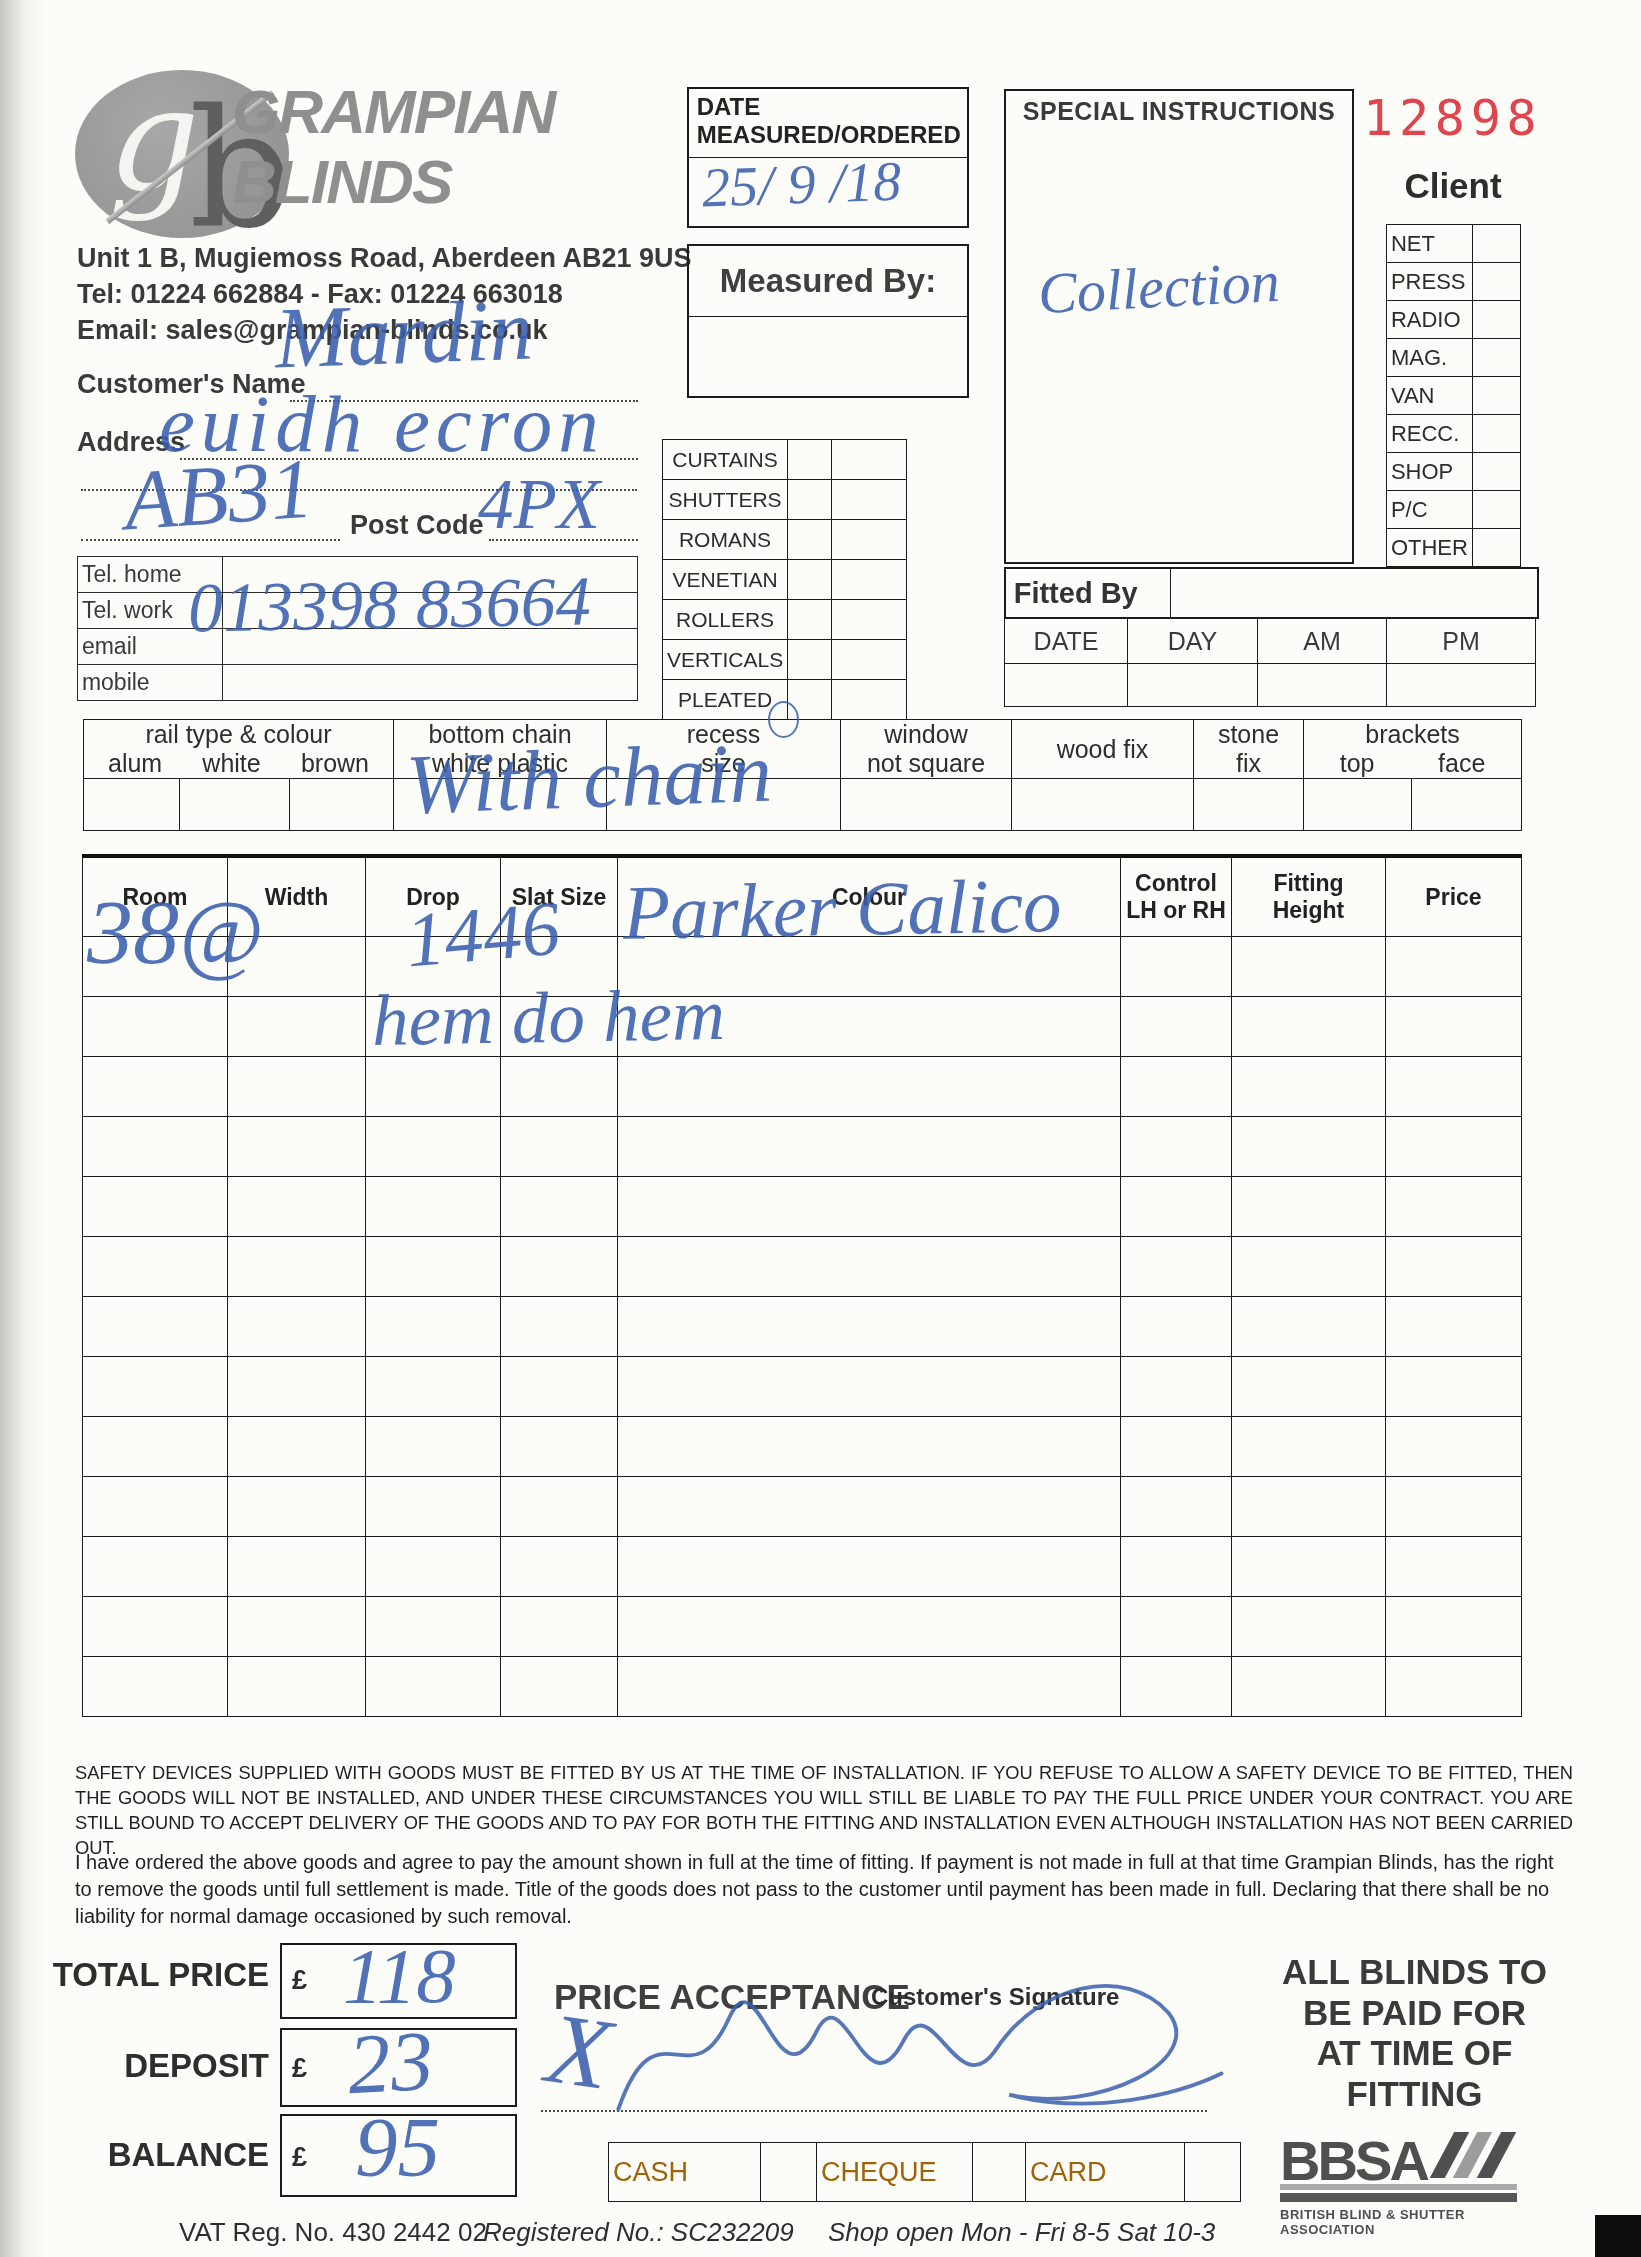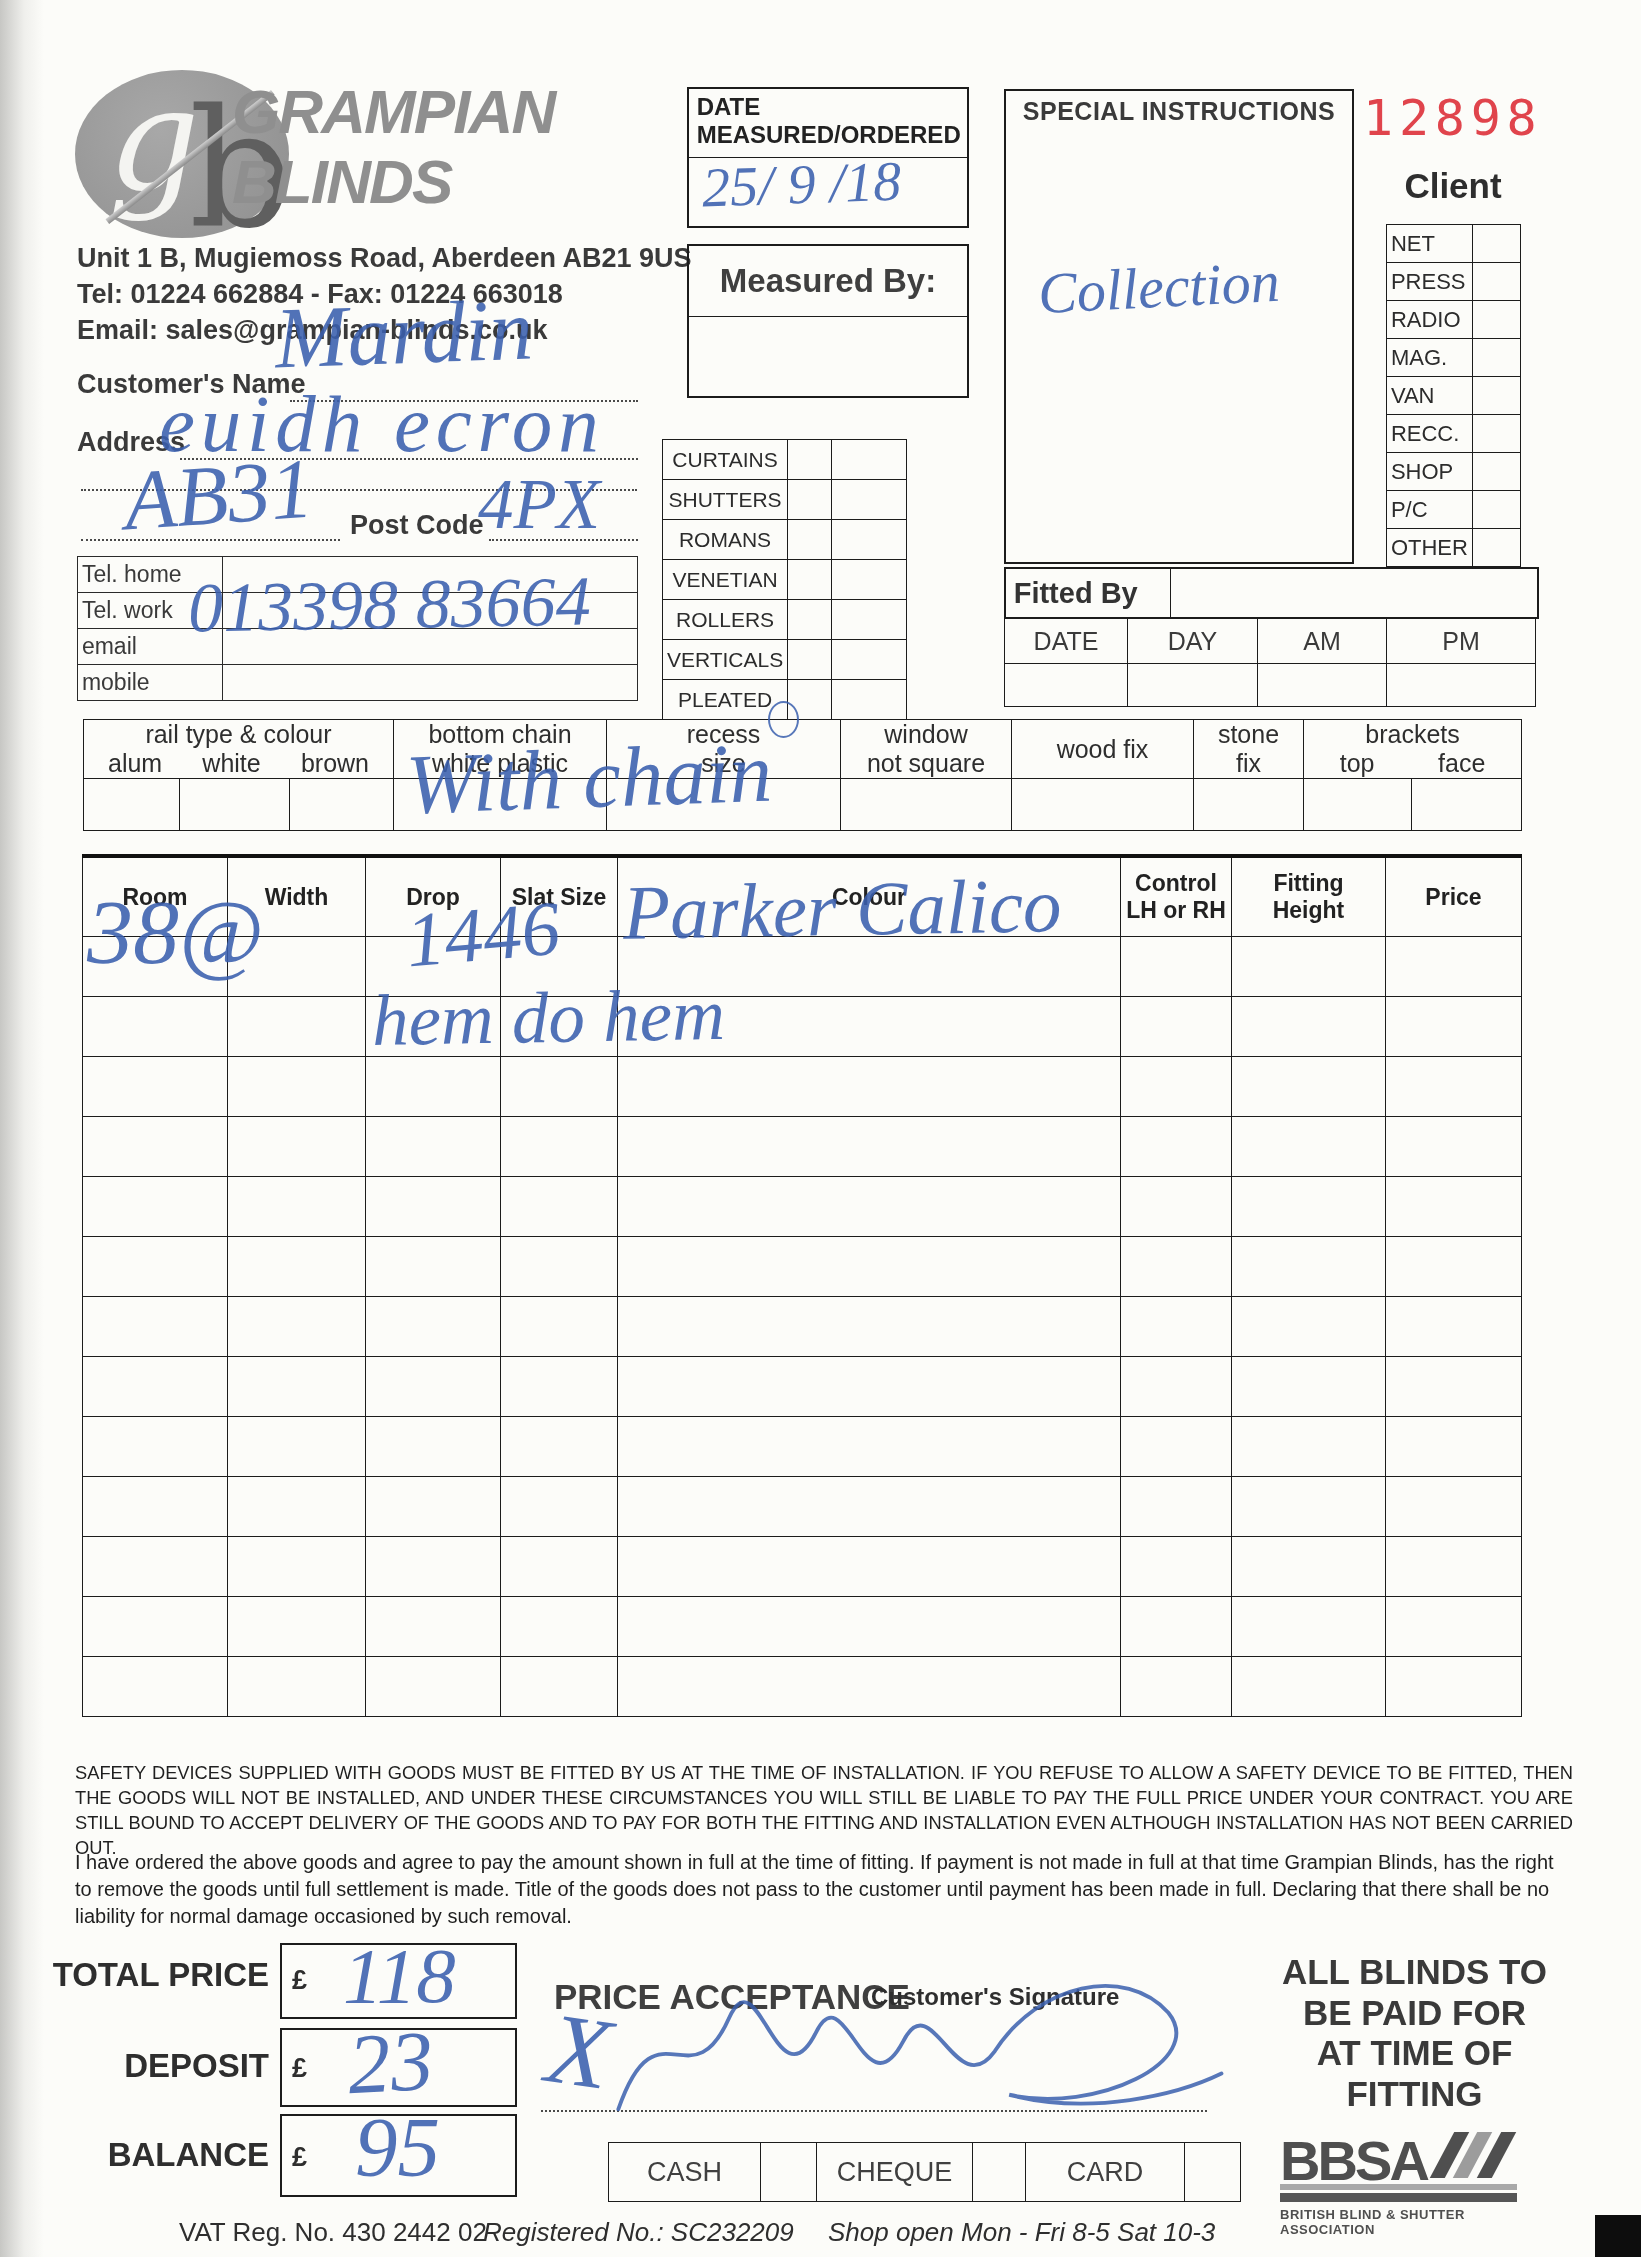--- a/index.html
+++ b/index.html
@@ -27,21 +27,21 @@
   .prod-t td{height:39px;font-size:21px;color:#2c2c2c;text-align:center;}
   .cli-t td{height:37px;font-size:22px;color:#2c2c2c;}
   .fit-t th{height:44px;font-size:25px;font-weight:normal;color:#3a3a3a;}
   .fit-t td{height:42px;}
   .rail-t th{font-weight:normal;font-size:25px;color:#2e2e2e;height:55px;}
   .rail-t td{height:51px;}
   .g-subs{display:flex;justify-content:space-around;}
   .ord-t th{font-size:23px;font-weight:bold;color:#222;height:78px;}
   .ord-t{border-top:4.8px solid #111;}
   .ord-t td{height:59px;}
-  .pay-t td{height:58px;font-size:27px;color:#404040;text-align:center;}
+  .pay-t td{height:58px;font-size:27px;color:#a16207;text-align:left;}
   
   .frame{border:2.9px solid #1c1c1c;}
   .terms{font-size:18.3px;line-height:25px;color:#1f1f1f;text-align:justify;}
   .terms2{font-size:20px;line-height:27px;color:#1f1f1f;}
   
   .ink{font-family:"Liberation Serif",cursive;font-style:italic;color:#3a5fae;opacity:.88;white-space:nowrap;line-height:1;}
   .ring{border:2.9px solid #3a5fae;border-radius:50%;opacity:.85;}
   .rednum{font-family:"DejaVu Sans Mono",monospace;color:#e0444c;font-size:50px;letter-spacing:5.8px;}
   .bbsa-bar{position:absolute;}
   .slash{position:absolute;transform:skewX(-28deg);}

